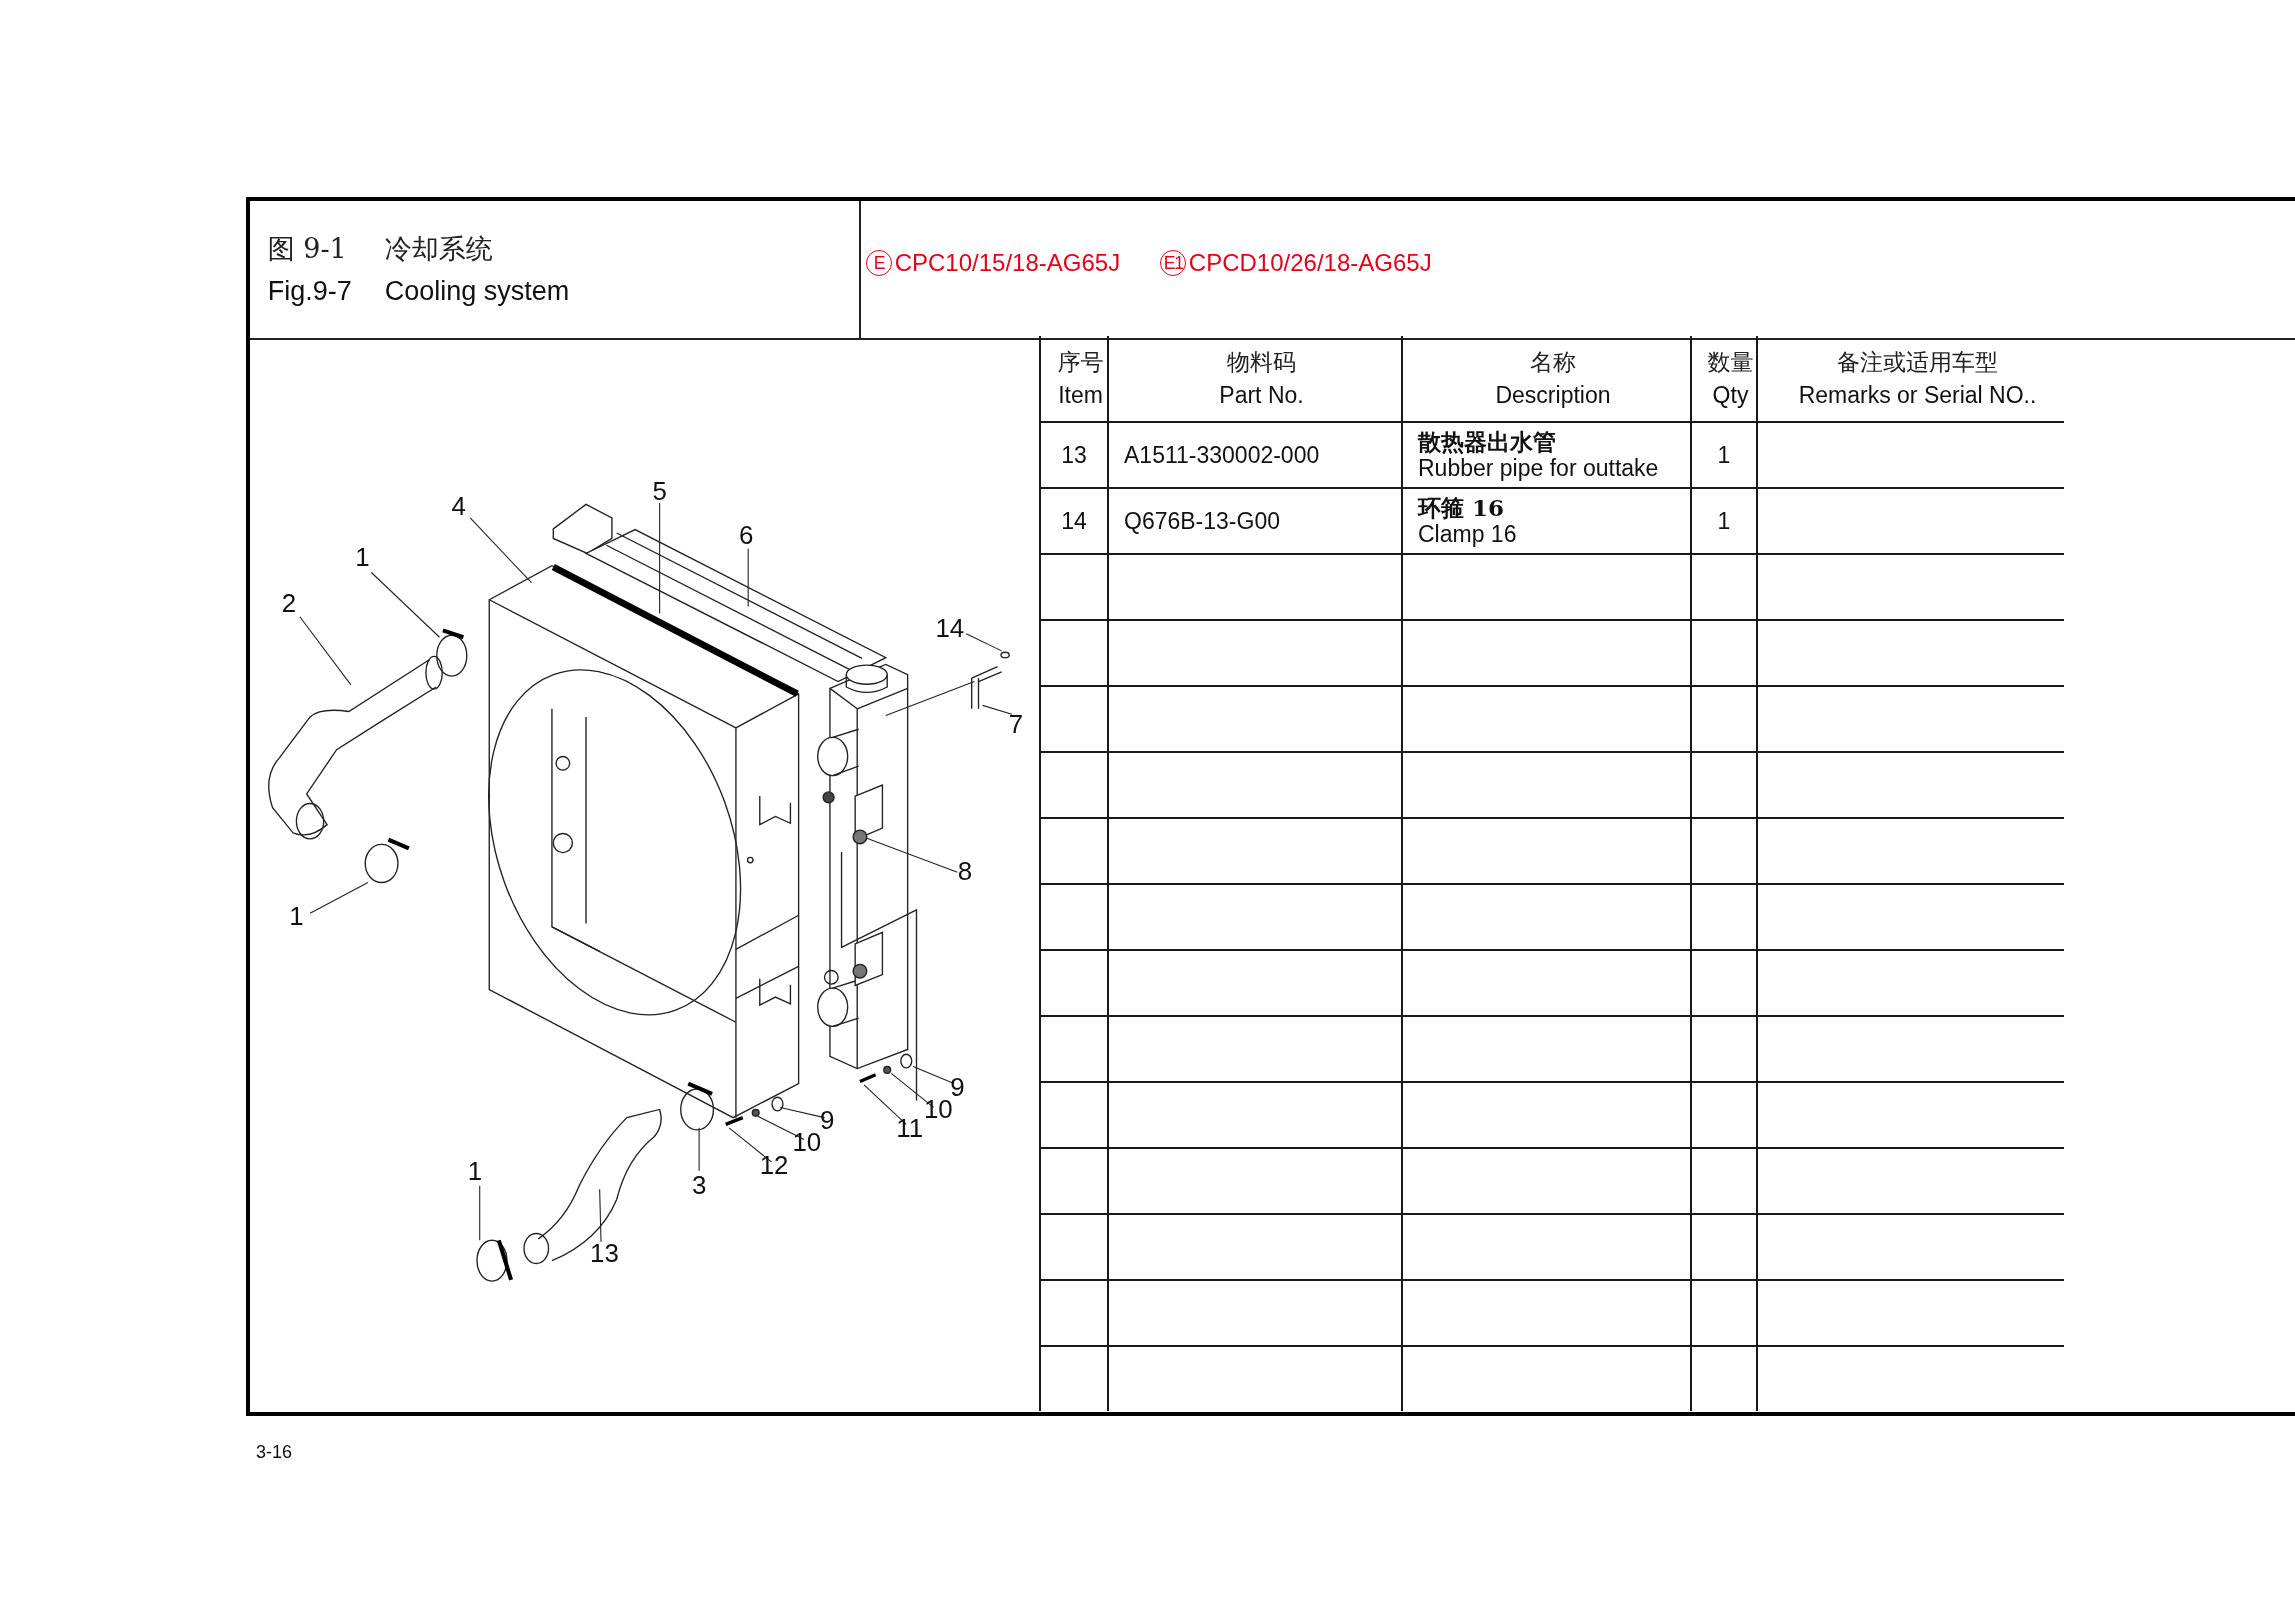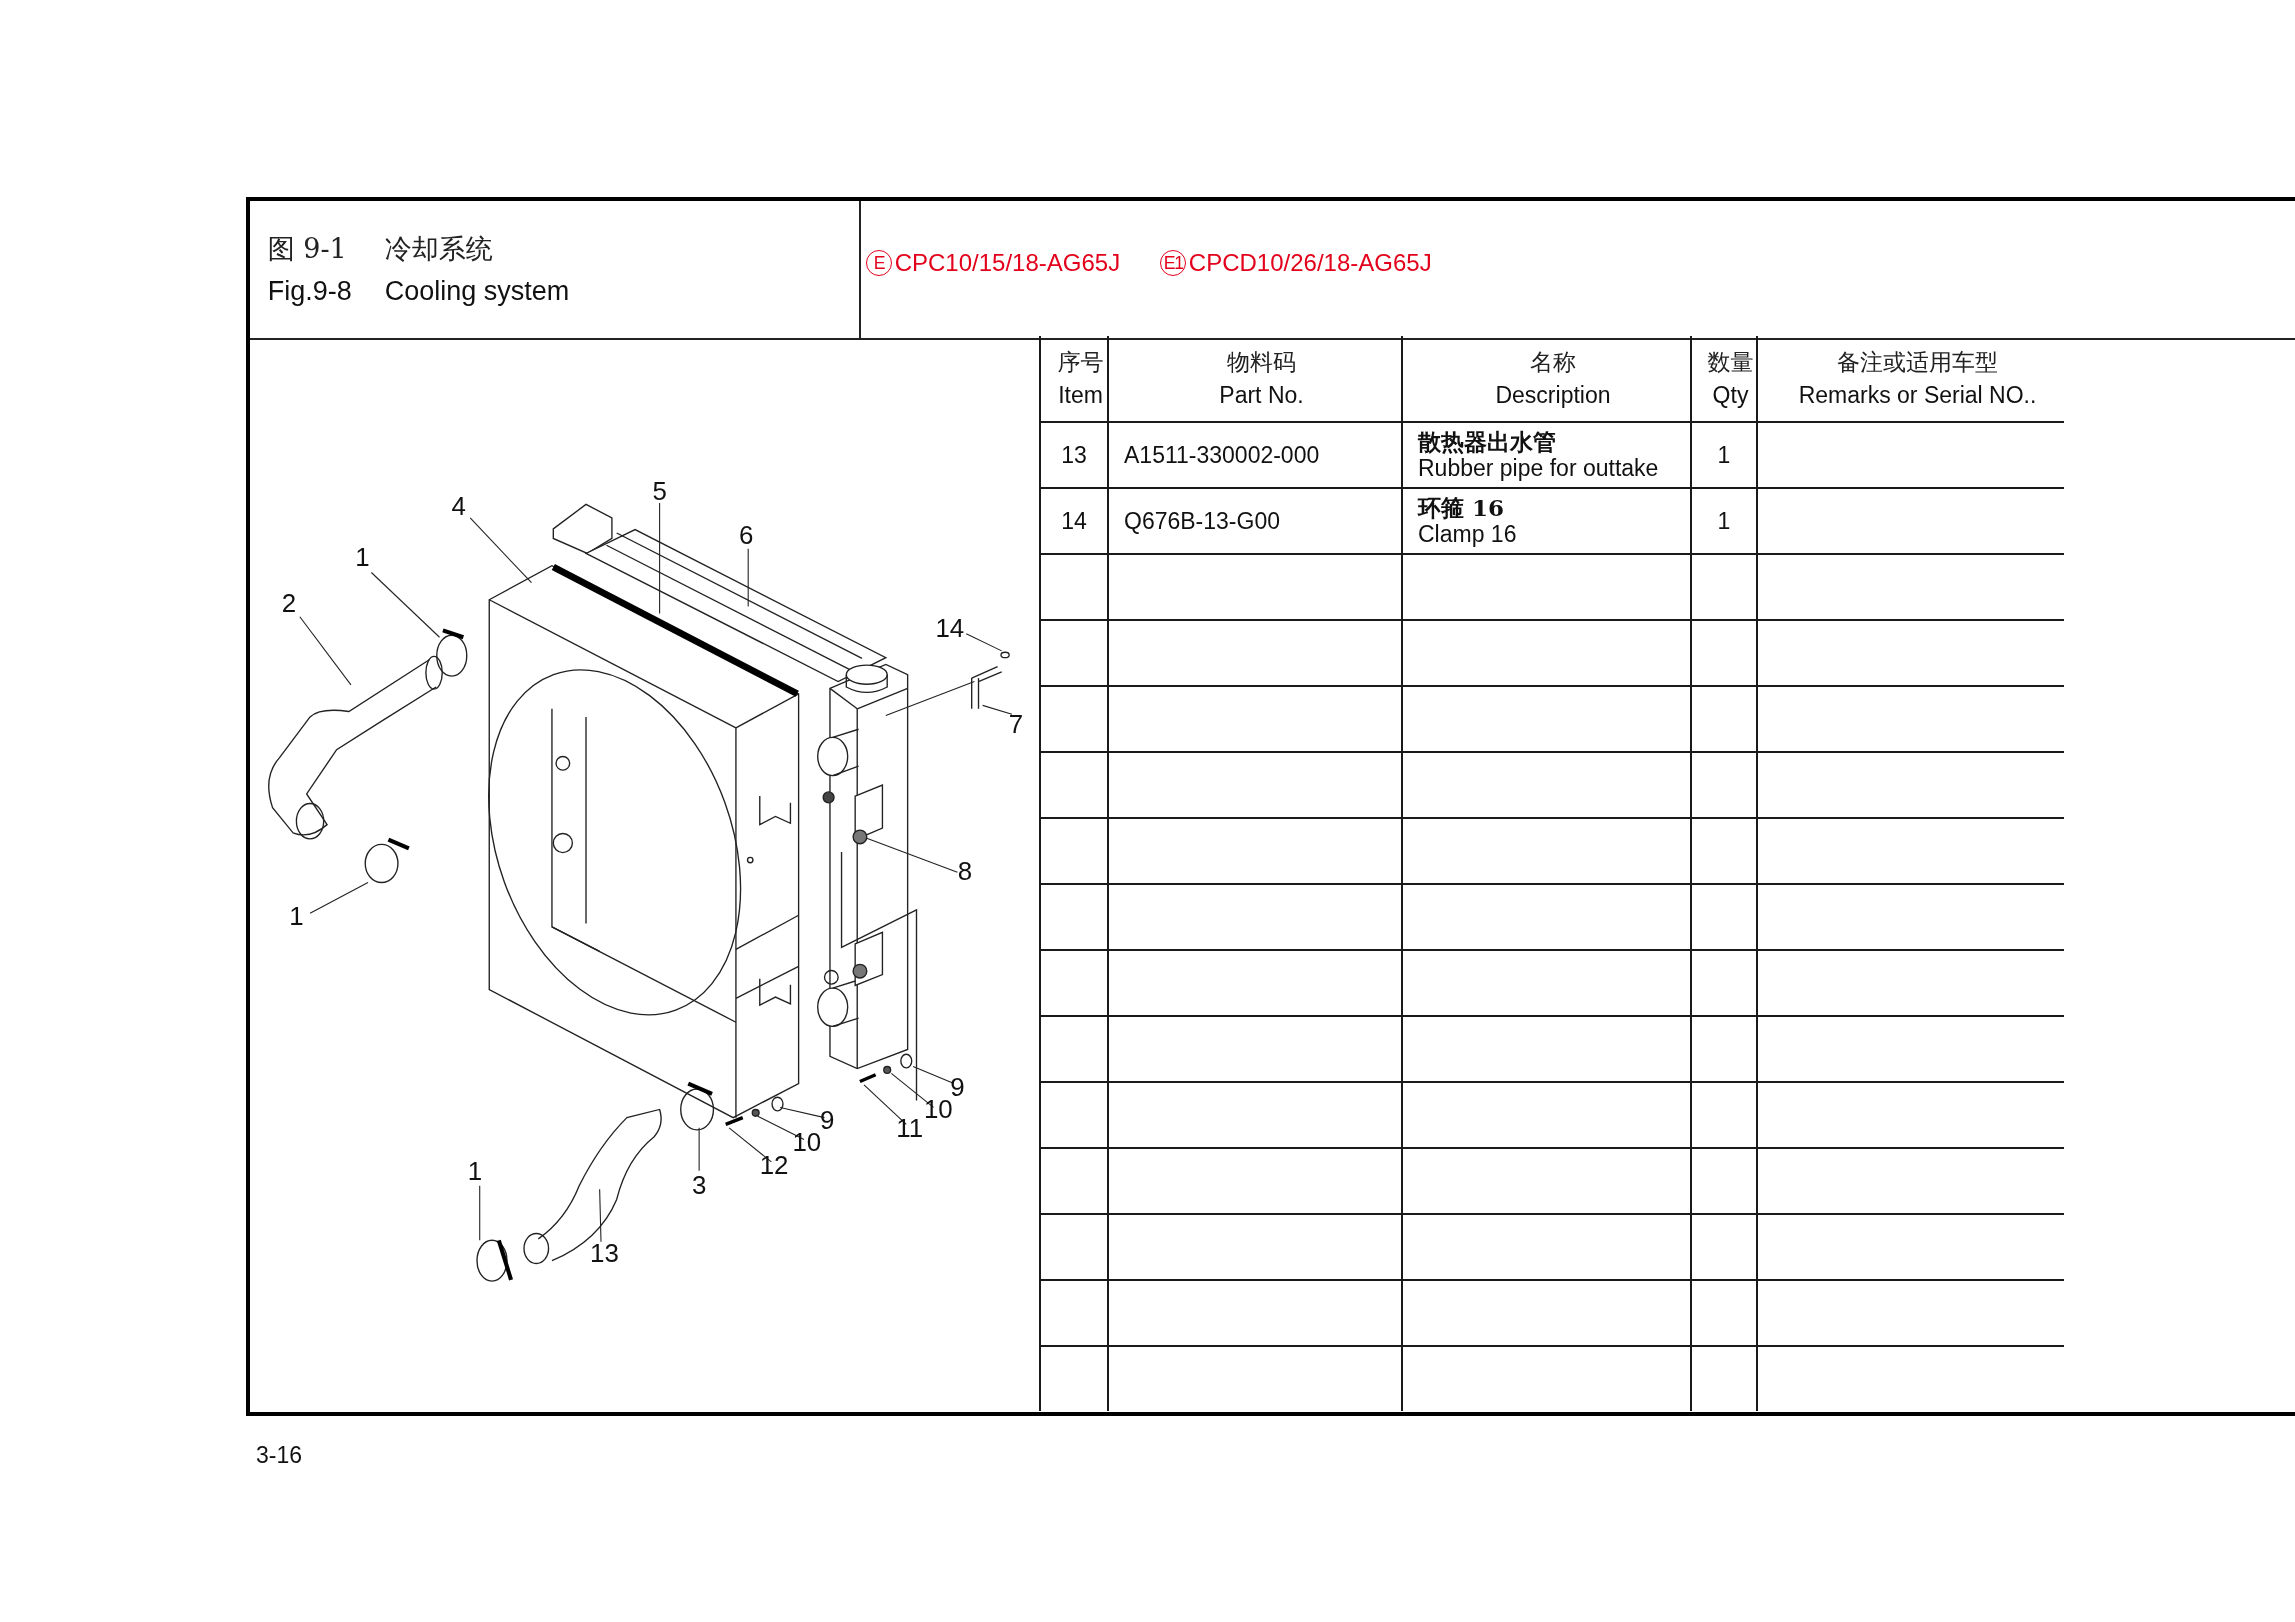--- a/index.html
+++ b/index.html
@@ -27,37 +27,37 @@
   table.parts th .cn { font-family: "DejaVu Serif", serif; font-size: 23px; color: #222; display: block; }
   table.parts td { height: 64px; font-size: 23px; vertical-align: middle; }
   table.parts td.c { text-align: center; }
   table.parts td.l { padding-left: 15px; }
   table.parts td .cn { font-family: "DejaVu Serif", serif; display: block; line-height: 27px; font-weight: bold; }
   table.parts td .en { display: block; line-height: 27px; }
   table.parts tr > *:last-child { border-right: none; }
   table.parts tr:last-child td { border-bottom: none; }
   table.parts th { border-top: none; padding-left: 13px; }
 
-  .page-num { position: absolute; left: 256px; top: 1442px; font-size: 23px; }
+  .page-num { position: absolute; left: 256px; top: 1442px; font-size: 18px; }
   .callout { font-family: "Liberation Sans", sans-serif; font-size: 38px; fill: #111; }
 </style>
 </head>
 <body>
 
 <div class="frame">
   <div class="hdr-split"></div>
   <div class="title-split"></div>
 
   <div class="title-block">
     <div class="row">
       <span class="fig cn">图 9-1</span>
       <span class="cn">冷却系统</span>
     </div>
     <div class="row">
-      <span class="fig">Fig.9-8</span>
+      <span class="fig">Fig.9-7</span>
       <span>Cooling system</span>
     </div>
   </div>
 
   <div class="models">
     <div class="model">
       <span class="circ">E</span>
       <span>CPC10/15/18-AG65J</span>
     </div>
     <div class="model">

